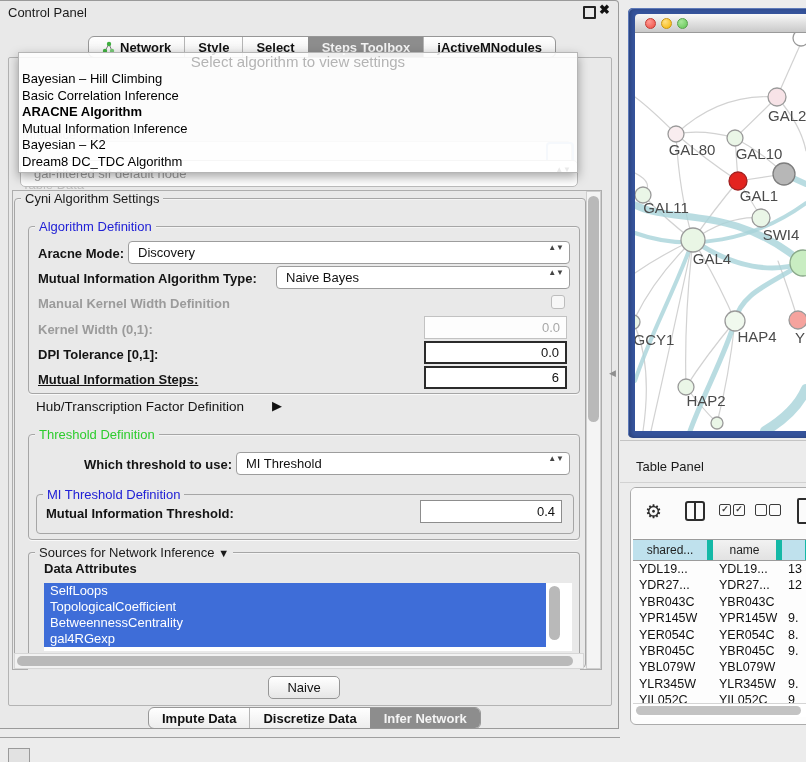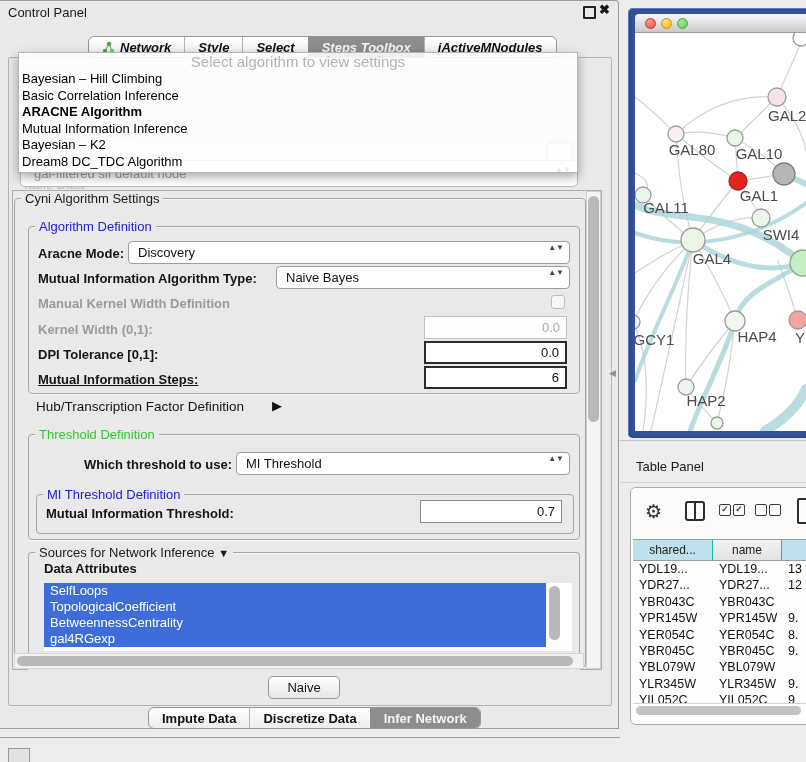--- a/index.html
+++ b/index.html
@@ -14,21 +14,21 @@
   #cp-title{left:8px;top:5px;font-size:13px;color:#1a1a1a;}
   #cp-float{left:583px;top:6px;width:9px;height:9px;border:2px solid #222;border-radius:1px;}
   #cp-close{left:599px;top:2px;font-size:13px;font-weight:bold;color:#111;}
   
   .seg{display:flex;border:1px solid #979797;border-radius:6px;overflow:hidden;
        background:linear-gradient(#ffffff,#ededed);height:22px;box-sizing:border-box;}
   .seg .tab{display:flex;align-items:center;gap:5px;padding:0 13px;font-size:13px;
             font-weight:bold;color:#111;border-left:1px solid #b5b5b5;white-space:nowrap;}
   .seg .tab:first-child{border-left:none;}
   .seg .tab.active{background:#8d8d8d;color:#f4f4f4;border-left-color:#8d8d8d;}
-  #top-tabs{left:88px;top:36px;font-style:italic;}
+  #top-tabs{left:88px;top:36px;}
   #bottom-tabs{left:148px;top:707px;}
   
   #cp-content-border{left:8px;top:57px;width:604px;height:649px;border:1px solid #b3b3b3;
                      border-radius:2px;box-sizing:border-box;}
   
   #settings-pane{left:12px;top:190px;width:590px;height:480px;border:1px solid #adadad;
                  background:#e9e9e9;box-sizing:border-box;}
   
   .group{position:absolute;border:1px solid #a6a6a6;border-radius:4px;
          box-shadow:0 1px 0 rgba(255,255,255,.7), inset 0 1px 0 rgba(255,255,255,.5);}
@@ -93,21 +93,21 @@
   #tp-toolbar{position:absolute;left:0;top:0;width:100%;height:50px;background:#fbfbfb;}
   .tbicon{position:absolute;color:#2d2d2d;}
   #icon-gear{left:14px;top:12px;font-size:19px;}
   #icon-split{left:54px;top:13px;width:16px;height:16px;border:2px solid #2d2d2d;border-radius:3px;}
   #icon-split:after{content:"";position:absolute;left:7px;top:0;width:2px;height:16px;background:#2d2d2d;}
   .cb-sm{position:absolute;width:10px;height:10px;border:1.5px solid #3a3a3a;border-radius:2px;
          font-size:9px;line-height:9px;text-align:center;color:#3a3a3a;font-weight:bold;}
   #icon-doc{left:166px;top:10px;width:18px;height:22px;border:2px solid #2d2d2d;border-radius:2px;}
   #tp-table{position:absolute;left:2px;top:51px;width:178px;height:175px;overflow:hidden;}
   .thead{display:flex;height:20px;border-top:1px solid #9c9c9c;border-bottom:1px solid #9c9c9c;}
-  .th{box-sizing:border-box;border-right:1px solid #14b8a6;font-size:12px;color:#222;
+  .th{box-sizing:border-box;border-right:6px solid #14b8a6;font-size:12px;color:#222;
       display:flex;align-items:center;justify-content:center;background:#bfe1ed;}
   .th.gray{background:linear-gradient(#f2f2f2,#e2e2e2);}
   .trow{display:flex;height:16.4px;line-height:16.4px;font-size:12.5px;color:#111;}
   .td{box-sizing:border-box;padding-left:6px;overflow:hidden;white-space:nowrap;}
   #tp-hscroll{position:absolute;left:2px;top:215px;width:176px;height:13px;background:#fff;
               border-top:1px solid #d5d5d5;}
   #tp-hthumb{position:absolute;left:3px;top:2px;width:165px;height:9px;background:#c3c3c3;border-radius:5px;}
   
   #cp-bottom-line{left:0;top:737px;width:628px;height:1px;background:#9f9f9f;}
   #mini-btn{left:8px;top:748px;width:22px;height:14px;border:1px solid #9a9a9a;background:#e2e2e2;
@@ -211,21 +211,21 @@
 </div>
 <div class="abs lbl" style="left:84px;top:457px;">Which threshold to use:</div>
 <div class="combo" style="left:236px;top:452px;width:334px;">
   <span>MI Threshold</span>
   <span class="arrows">▲▼</span>
 </div>
 <div class="group" style="left:36px;top:494px;width:536px;height:38px;box-shadow:none;">
   <span class="gtitle blue">MI Threshold Definition</span>
 </div>
 <div class="abs lbl" style="left:46px;top:506px;">Mutual Information Threshold:</div>
-<div class="tfield" style="left:420px;top:500px;width:142px;">0.7</div>
+<div class="tfield" style="left:420px;top:500px;width:142px;">0.4</div>
 
 <div class="group" style="left:28px;top:552px;width:550px;height:116px;border-bottom:none;border-radius:4px 4px 0 0;">
   <span class="gtitle"><span>Sources for Network Inference</span> <span style="font-size:11px;">▼</span></span>
 </div>
 <div class="abs lbl" style="left:44px;top:561px;">Data Attributes</div>
 <div class="abs" id="attr-list">
     <div class="attr-item">SelfLoops</div>
     <div class="attr-item">TopologicalCoefficient</div>
     <div class="attr-item">BetweennessCentrality</div>
     <div class="attr-item">gal4RGexp</div>

